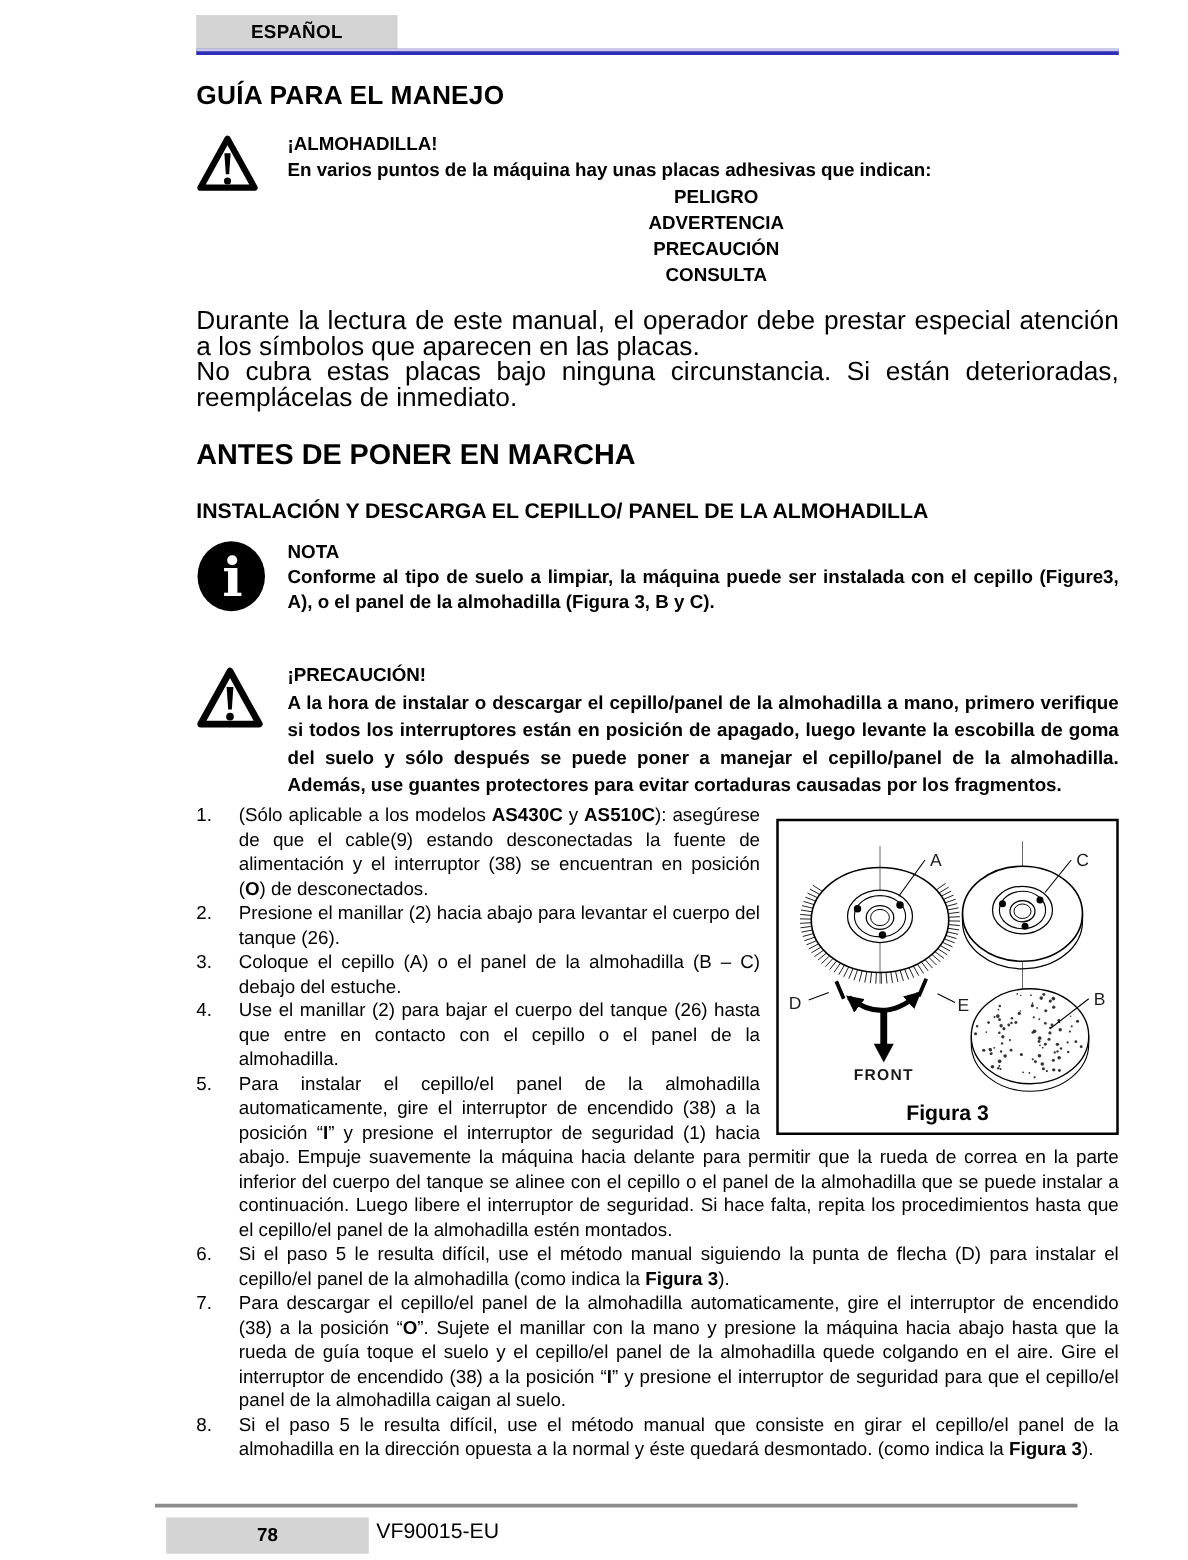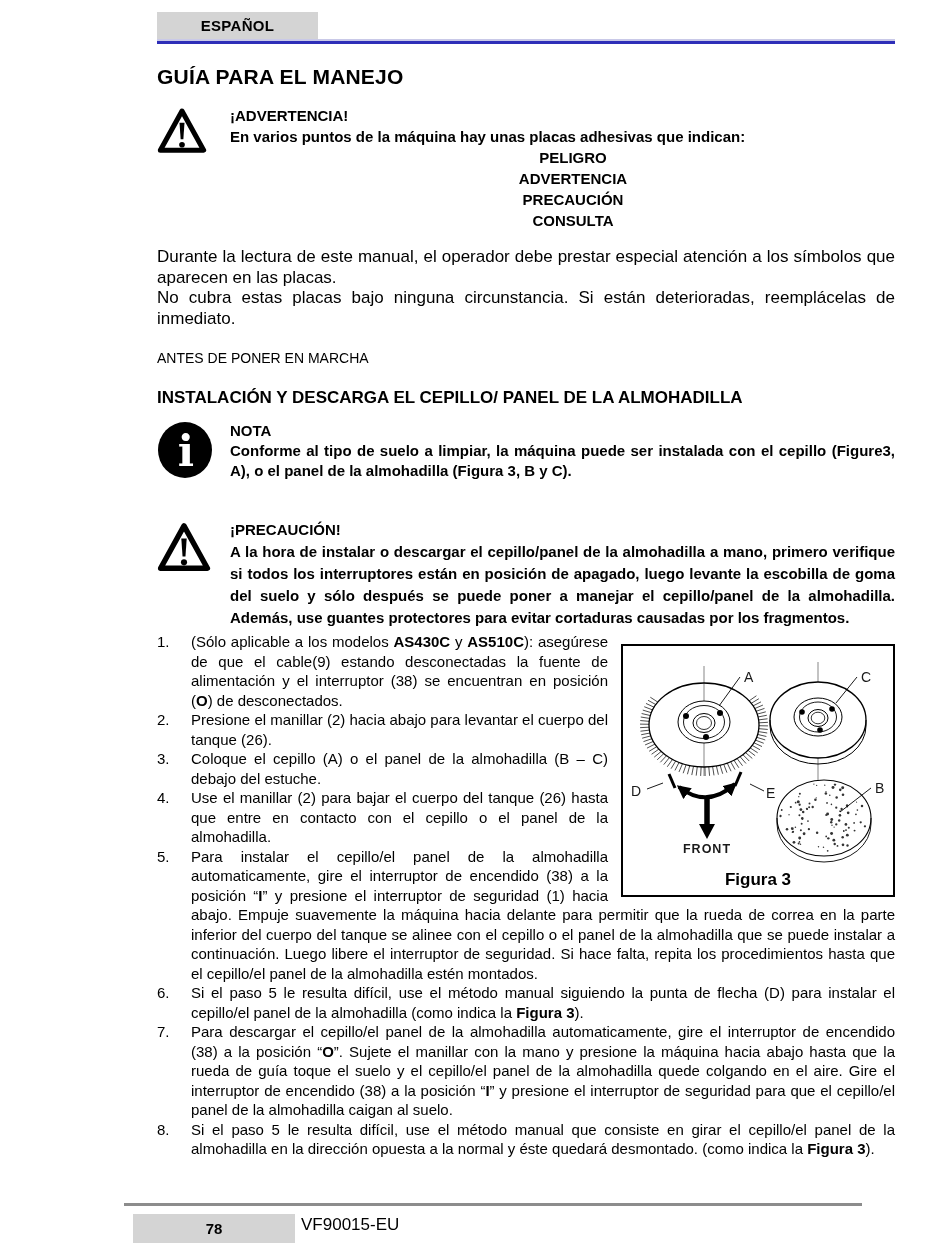--- a/index.html
+++ b/index.html
@@ -13,23 +13,23 @@
 
   h1.doc-title{font-size:21px;font-weight:bold;margin:21px 0 0 0;letter-spacing:.2px;}
 
   .icon-block{display:flex;margin-top:16px;}
   .icon-col{width:73px;flex:0 0 73px;}
   .block-text{flex:1;font-size:15px;line-height:21px;}
   .bold{font-weight:bold;}
   .warn-labels{margin-left:21px;}
   .warn-labels div{font-weight:bold;text-align:center;}
 
-  .paras{margin-top:16px;font-size:17px;line-height:20.5px;text-align:justify;}
-
-  h2.sec{font-size:14px;font-weight:normal;margin:21px 0 0 0;}
+  .paras{margin-top:16px;font-size:21px;line-height:20.5px;text-align:justify;}
+
+  h2.sec{font-size:23px;font-weight:bold;margin:21px 0 0 0;}
   h3.subsec{font-size:17px;font-weight:bold;margin:22px 0 0 0;}
 
   .note-block{margin-top:13px;}
   .note-block .block-text{line-height:20px;}
   .caution-block{margin-top:38px;}
   .caution-block .block-text{line-height:22px;text-align:justify;}
 
   
   .steps{margin-top:3px;font-size:15px;line-height:19.5px;}
   .step{text-align:justify;padding-left:34px;text-indent:-34px;margin:0;}
@@ -68,21 +68,21 @@
 
     <div class="icon-block">
       <div class="icon-col">
         <svg class="tri-icon" width="50" height="52" viewBox="0 0 60 58">
           <path d="M30 5 L56 52 L4 52 Z" stroke-width="6" stroke-linejoin="round"></path>
           <polygon points="27,19 33,19 31.6,39 28.4,39" fill="#000"></polygon>
           <circle cx="30" cy="45.5" r="3.4" fill="#000"></circle>
         </svg>
       </div>
       <div class="block-text">
-        <div class="bold">¡ADVERTENCIA!</div>
+        <div class="bold">¡ALMOHADILLA!</div>
         <div class="bold">En varios puntos de la máquina hay unas placas adhesivas que indican:</div>
         <div class="warn-labels">
           <div>PELIGRO</div>
           <div>ADVERTENCIA</div>
           <div>PRECAUCIÓN</div>
           <div>CONSULTA</div>
         </div>
       </div>
     </div>
 

